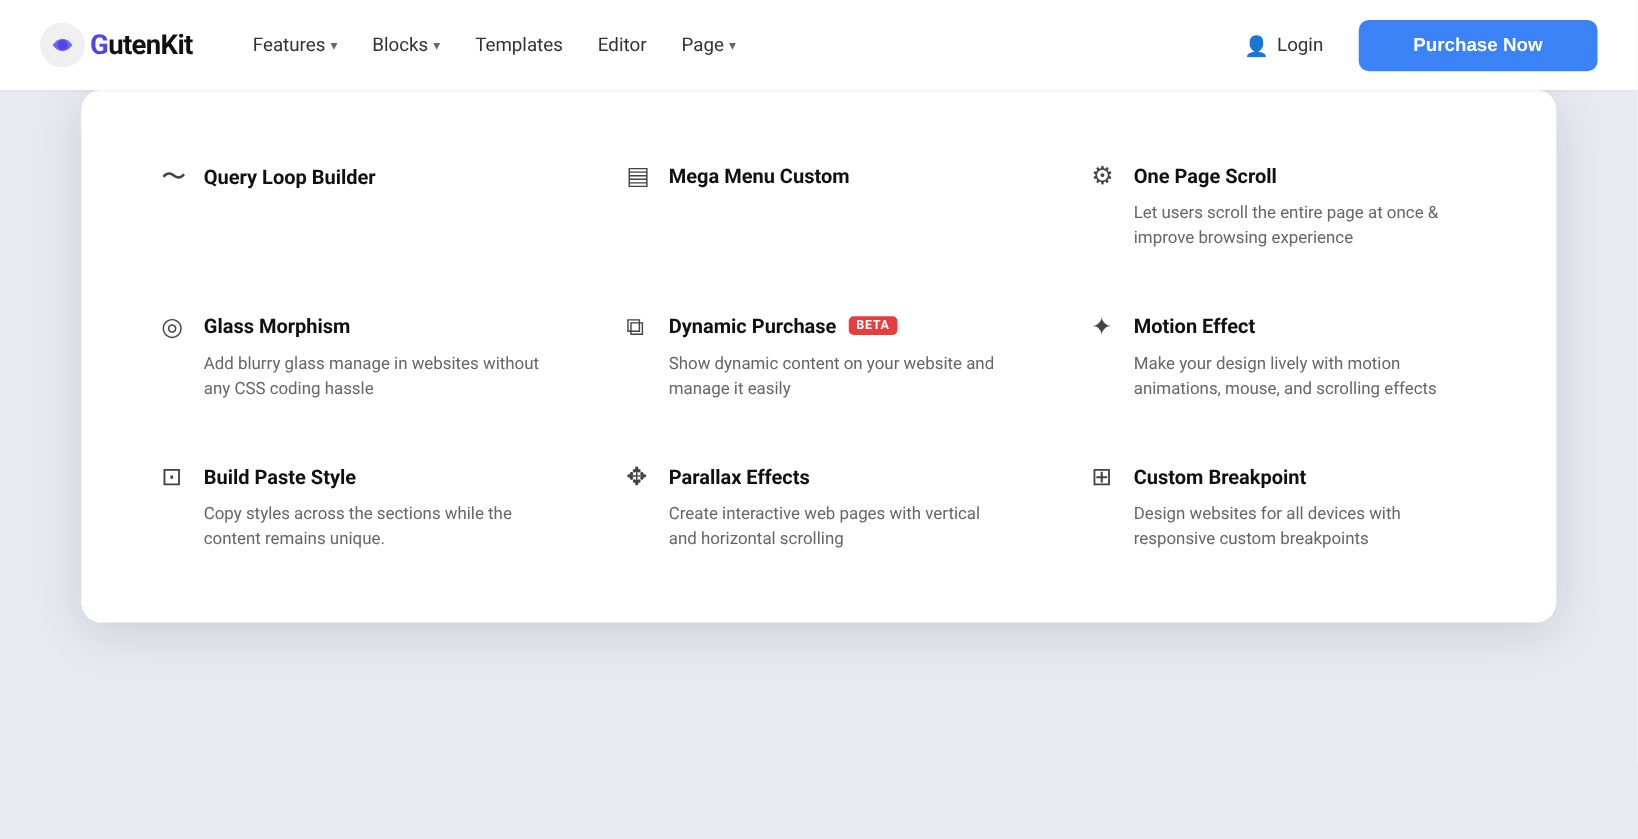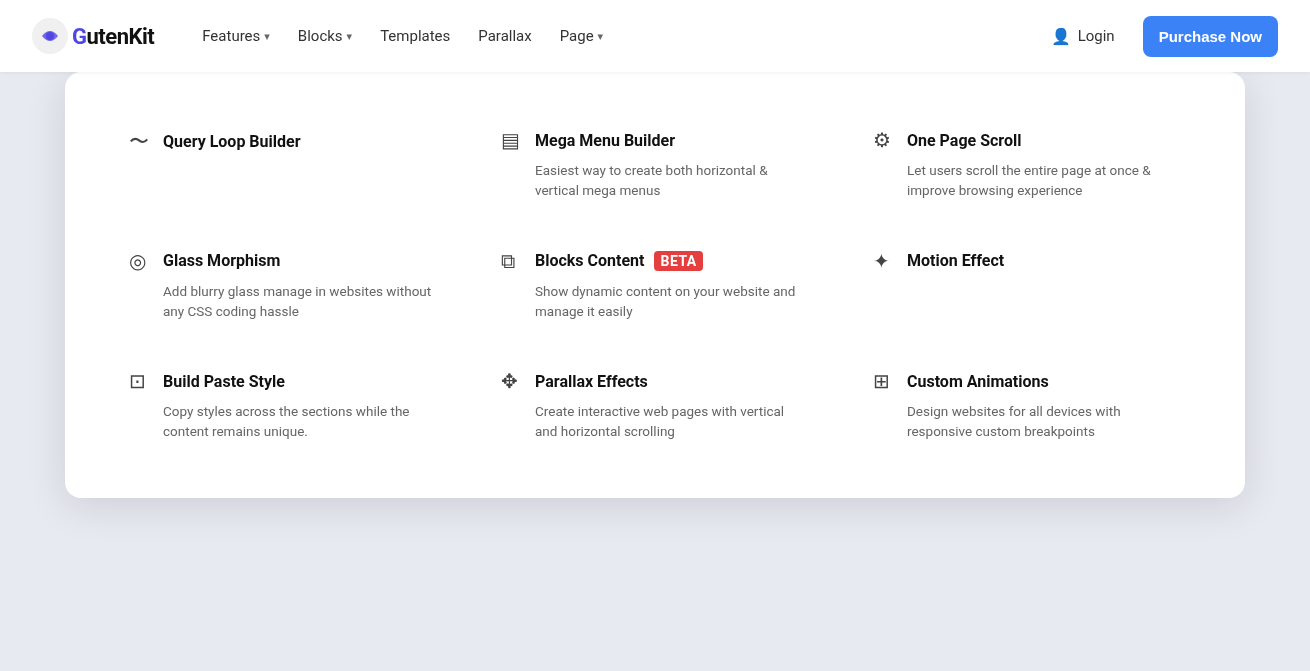--- a/index.html
+++ b/index.html
@@ -73,21 +73,21 @@
       font-size: 15px;
       color: #333;
       cursor: pointer;
       padding: 8px 12px;
       border-radius: 6px;
     }
     .purchase-btn {
       background: #3b82f6;
       color: #fff;
       border: none;
-      padding: 12px 16px;
+      padding: 12px 44px;
       border-radius: 8px;
       font-size: 15px;
       font-weight: 600;
       cursor: pointer;
       white-space: nowrap;
     }
 
     
     .dropdown-panel {
       position: absolute;
@@ -127,21 +127,21 @@
     }
     .feature-desc {
       font-size: 13.5px;
       color: #666;
       line-height: 1.5;
       padding-left: 34px;
     }
     .beta-badge {
       background: #e53e3e;
       color: #fff;
-      font-size: 14px;
+      font-size: 10px;
       font-weight: 700;
       padding: 2px 6px;
       border-radius: 4px;
       text-transform: uppercase;
       letter-spacing: 0.5px;
     }
 
     
     .hero-section {
       padding: 32px 0 16px;
@@ -227,21 +227,21 @@
       <span class="chevron">▾</span>
     </div>
     <div class="nav-item">
       <span>Blocks</span>
       <span class="chevron">▾</span>
     </div>
     <div class="nav-item">
       <span>Templates</span>
     </div>
     <div class="nav-item">
-      <span>Parallax</span>
+      <span>Editor</span>
     </div>
     <div class="nav-item">
       <span>Page</span>
       <span class="chevron">▾</span>
     </div>
   </div>
 
   <div class="nav-actions">
     <div class="login-btn">
       <span style="font-size:16px;">👤</span>
@@ -255,72 +255,72 @@
 
   <div class="feature-item">
     <div class="feature-title-row">
       <span class="feature-icon">〜</span>
       <span class="feature-title">Query Loop Builder</span>
     </div>
   </div>
   <div class="feature-item">
     <div class="feature-title-row">
       <span class="feature-icon">▤</span>
-      <span class="feature-title">Mega Menu Builder</span>
-    </div>
-    <div class="feature-desc">Easiest way to create both horizontal &amp; vertical mega menus</div>
+      <span class="feature-title">Mega Menu Custom</span>
+    </div>
   </div>
   <div class="feature-item">
     <div class="feature-title-row">
       <span class="feature-icon">⚙</span>
       <span class="feature-title">One Page Scroll</span>
     </div>
     <div class="feature-desc">Let users scroll the entire page at once &amp; improve browsing experience</div>
   </div>
 
   <div class="feature-item">
     <div class="feature-title-row">
       <span class="feature-icon">◎</span>
       <span class="feature-title">Glass Morphism</span>
     </div>
     <div class="feature-desc">Add blurry glass manage in websites without any CSS coding hassle</div>
   </div>
   <div class="feature-item">
     <div class="feature-title-row">
       <span class="feature-icon">⧉</span>
-      <span class="feature-title">Blocks Content</span>
+      <span class="feature-title">Dynamic Purchase</span>
       <span class="beta-badge">BETA</span>
     </div>
     <div class="feature-desc">Show dynamic content on your website and manage it easily</div>
   </div>
   <div class="feature-item">
     <div class="feature-title-row">
       <span class="feature-icon">✦</span>
       <span class="feature-title">Motion Effect</span>
     </div>
+    <div class="feature-desc">Make your design lively with motion animations, mouse, and scrolling effects</div>
   </div>
 
   <div class="feature-item">
     <div class="feature-title-row">
       <span class="feature-icon">⊡</span>
       <span class="feature-title">Build Paste Style</span>
     </div>
     <div class="feature-desc">Copy styles across the sections while the content remains unique.</div>
   </div>
   <div class="feature-item">
     <div class="feature-title-row">
       <span class="feature-icon">✥</span>
       <span class="feature-title">Parallax Effects</span>
     </div>
     <div class="feature-desc">Create interactive web pages with vertical and horizontal scrolling</div>
   </div>
   <div class="feature-item">
     <div class="feature-title-row">
       <span class="feature-icon">⊞</span>
-      <span class="feature-title">Custom Animations</span>
+      <span class="feature-title">Custom Breakpoint</span>
     </div>
     <div class="feature-desc">Design websites for all devices with responsive custom breakpoints</div>
   </div>
 </div>
 
 <div style="padding: 48px 80px 0; position: relative;">
   <div class="hero-section">
     <p class="hero-text">
       <span>Build websites </span><strong>10x Faster</strong><span> with ZERO coding in the Block Editor. Get </span><strong class="brand">GutenKit</strong><span> blocks &amp; ready templates; say hello to a smooth website-building journey!</span>
     </p>

